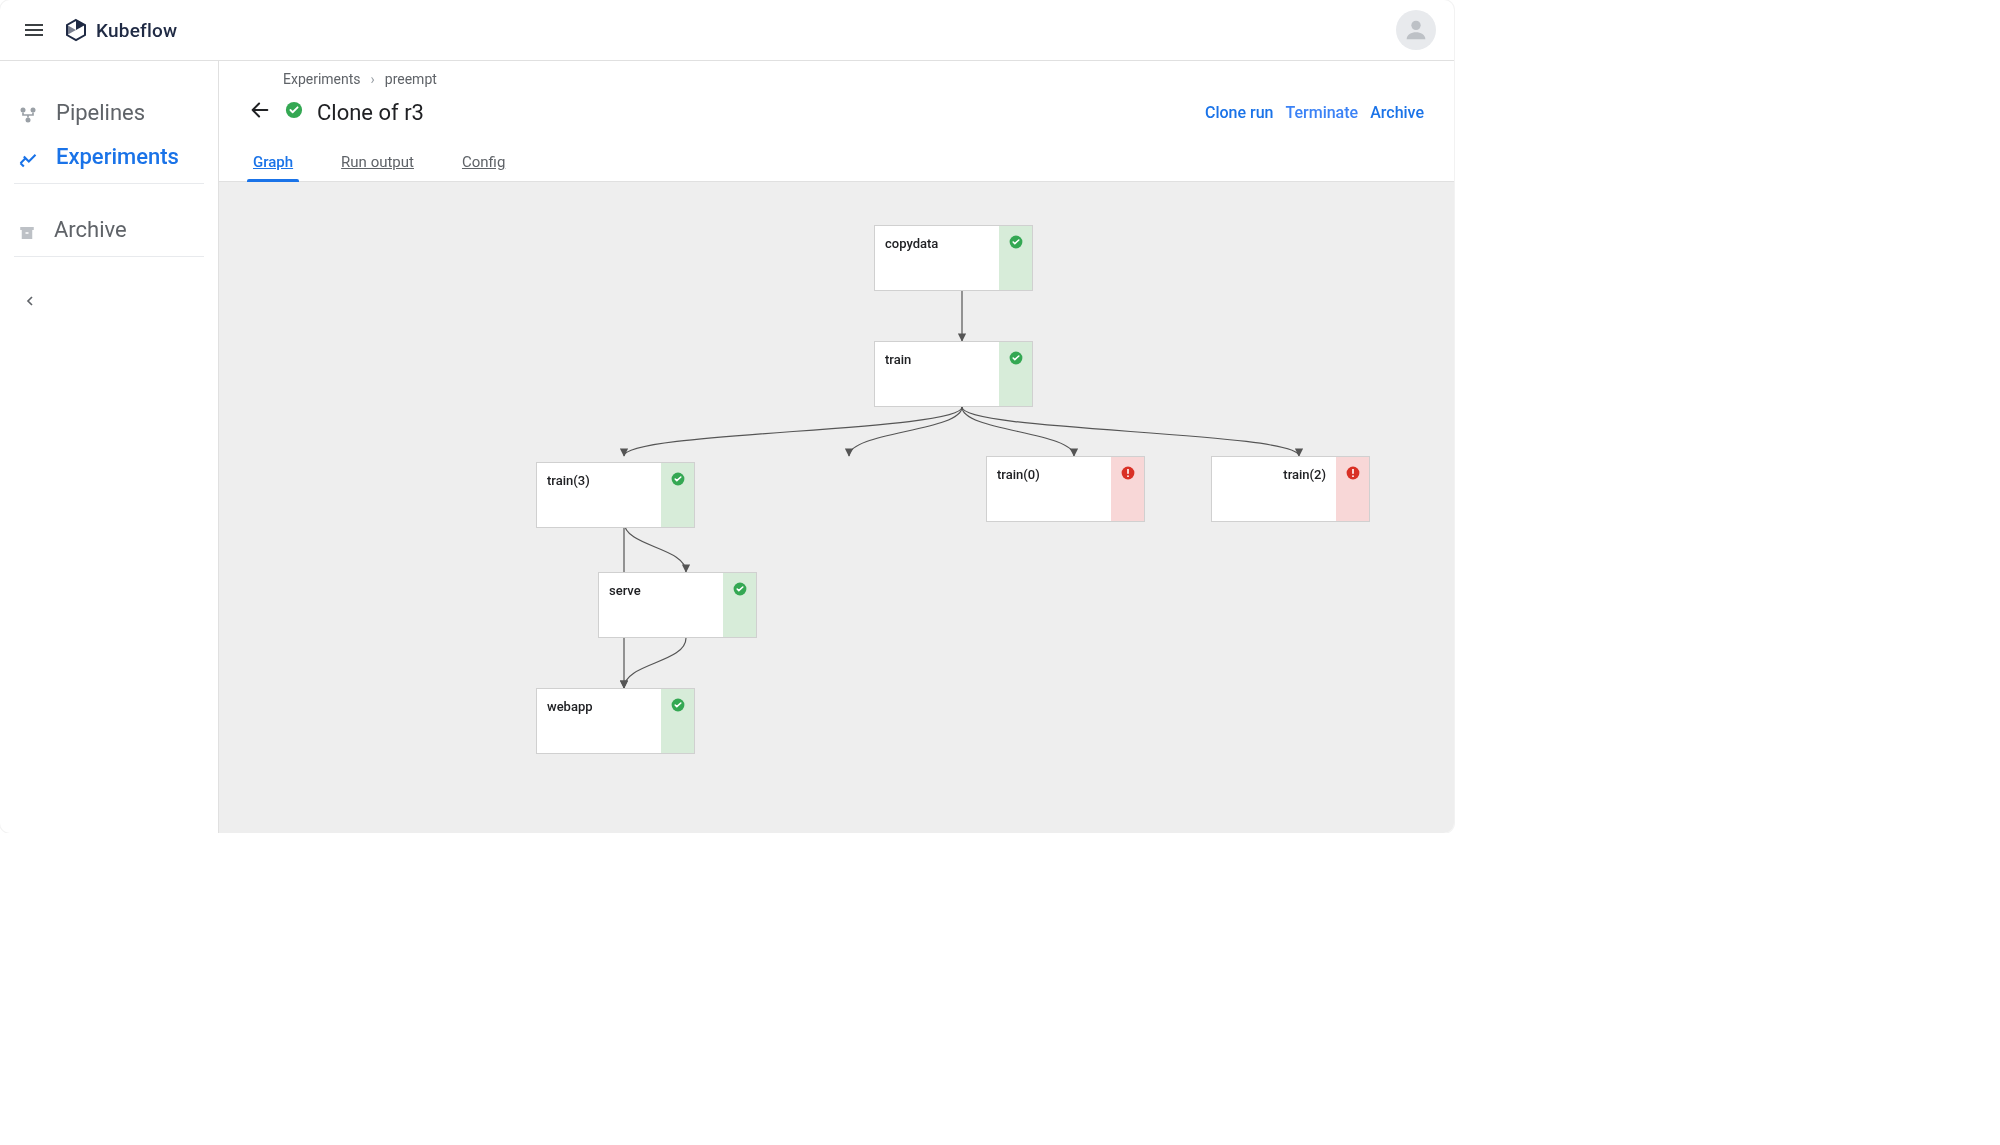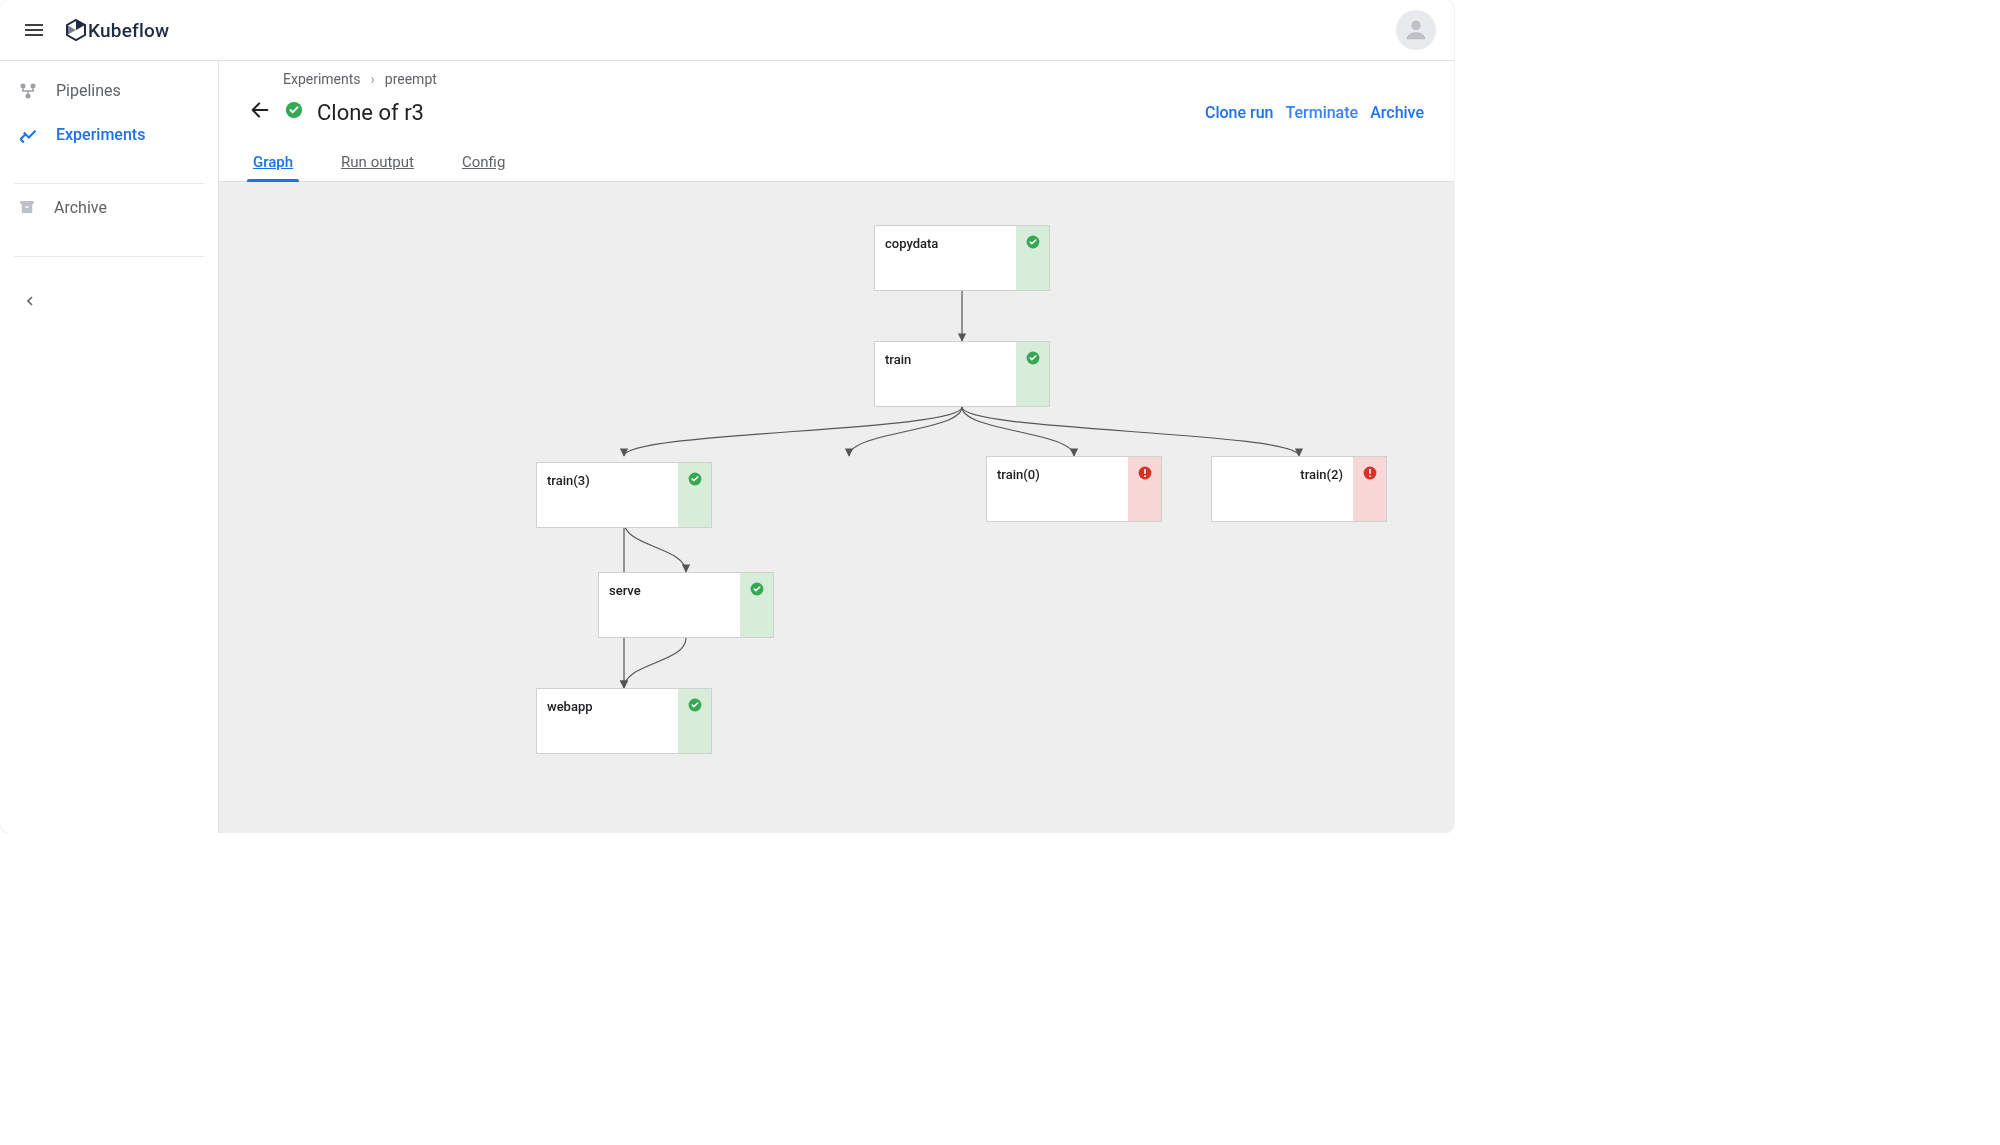--- a/index.html
+++ b/index.html
@@ -1,47 +1,47 @@
 <!DOCTYPE html>
 <html><head>
 <meta charset="utf-8">
 <style>
 * { box-sizing: border-box; margin: 0; padding: 0; }
 body { font-family: -apple-system, BlinkMacSystemFont, "Segoe UI", Roboto, Helvetica, Arial, sans-serif; background: #fff; color: #202124; overflow: hidden; }
 .app { width: 1454px; height: 833px; display: flex; flex-direction: column; border-radius: 10px; overflow: hidden; box-shadow: 0 0 0 1px rgba(0,0,0,0.05); }
 .topbar { height: 61px; display: flex; align-items: center; padding: 0 14px; border-bottom: 1px solid #e0e0e0; }
 .menu-btn { width: 40px; height: 40px; display: flex; align-items: center; justify-content: center; cursor: pointer; }
-.logo { display: flex; align-items: center; margin-left: 10px; }
+.logo { display: flex; align-items: center; margin-left: 10px; gap: 8px; }
 .logo-text { font-size: 19px; font-weight: 500; color: #1f2a44; letter-spacing: 0.2px; }
 .spacer { flex: 1; }
 .avatar { width: 40px; height: 40px; border-radius: 50%; background: #e8eaed; display: flex; align-items: center; justify-content: center; margin-right: 4px; }
 .main { flex: 1; display: flex; min-height: 0; }
 .sidebar { width: 219px; border-right: 1px solid #e0e0e0; padding-top: 20px; display: flex; flex-direction: column; }
-.nav-item { display: flex; align-items: flex-start; height: 44px; padding-left: 18px; gap: 18px; font-size: 16px; color: #5f6368; cursor: pointer; }
+.nav-item { display: flex; align-items: flex-end; height: 44px; padding-left: 18px; gap: 18px; font-size: 22px; color: #5f6368; cursor: pointer; }
 .nav-item.active { color: #1a73e8; font-weight: 500; }
 .nav-divider { height: 1px; background: #e8eaed; margin: 14px 14px; }
 .collapse-btn { margin-top: 10px; width: 40px; height: 40px; display: flex; align-items: center; justify-content: center; color: #5f6368; cursor: pointer; margin-left: 10px; }
 .content { flex: 1; display: flex; flex-direction: column; min-width: 0; }
 .header { padding: 10px 30px 0 30px; }
 .breadcrumb { display: flex; align-items: center; gap: 10px; font-size: 14px; color: #5f6368; padding-left: 34px; }
 .breadcrumb .sep { color: #9aa0a6; }
 .titlebar { display: flex; align-items: center; margin-top: 12px; }
 .title-left { display: flex; align-items: center; gap: 14px; }
 .back-btn { cursor: pointer; }
 .page-title { font-size: 22px; font-weight: 400; color: #202124; }
 .actions { display: flex; gap: 12px; margin-left: auto; }
 .action-btn { font-size: 16px; font-weight: 500; cursor: pointer; }
 .action-btn.primary { color: #1a73e8; }
 .action-btn.disabled { color: #3b82f6; cursor: default; }
 .tabs { display: flex; gap: 40px; padding-left: 30px; margin-top: 18px; border-bottom: 1px solid #e0e0e0; }
 .tab { font-size: 15px; color: #5f6368; padding: 10px 4px; cursor: pointer; position: relative; text-decoration: underline; }
 .tab.active { color: #1a73e8; font-weight: 500; }
 .tab.active::after { content: ""; position: absolute; left: -2px; right: -2px; bottom: -1px; height: 3px; background: #1a73e8; border-radius: 2px 2px 0 0; }
 .canvas { flex: 1; background: #eeeeee; position: relative; overflow: hidden; }
-.node { position: absolute; width: 176px; height: 66px; background: #fff; border: 1px solid #d0d0d0; display: flex; cursor: pointer; }
+.node { position: absolute; width: 159px; height: 66px; background: #fff; border: 1px solid #d0d0d0; display: flex; cursor: pointer; }
 .node-body { flex: 1; padding: 10px 10px; font-size: 13px; font-weight: 500; color: #202124; }
 .node-status { width: 33px; display: flex; align-items: flex-start; justify-content: center; padding-top: 8px; }
 .node-status.ok { background: #d7ecd9; }
 .node-status.err { background: #f8d7d7; }
 svg.edges { position: absolute; inset: 0; width: 100%; height: 100%; pointer-events: none; }
 </style>
 </head>
 <body>
 
 <div class="app">

